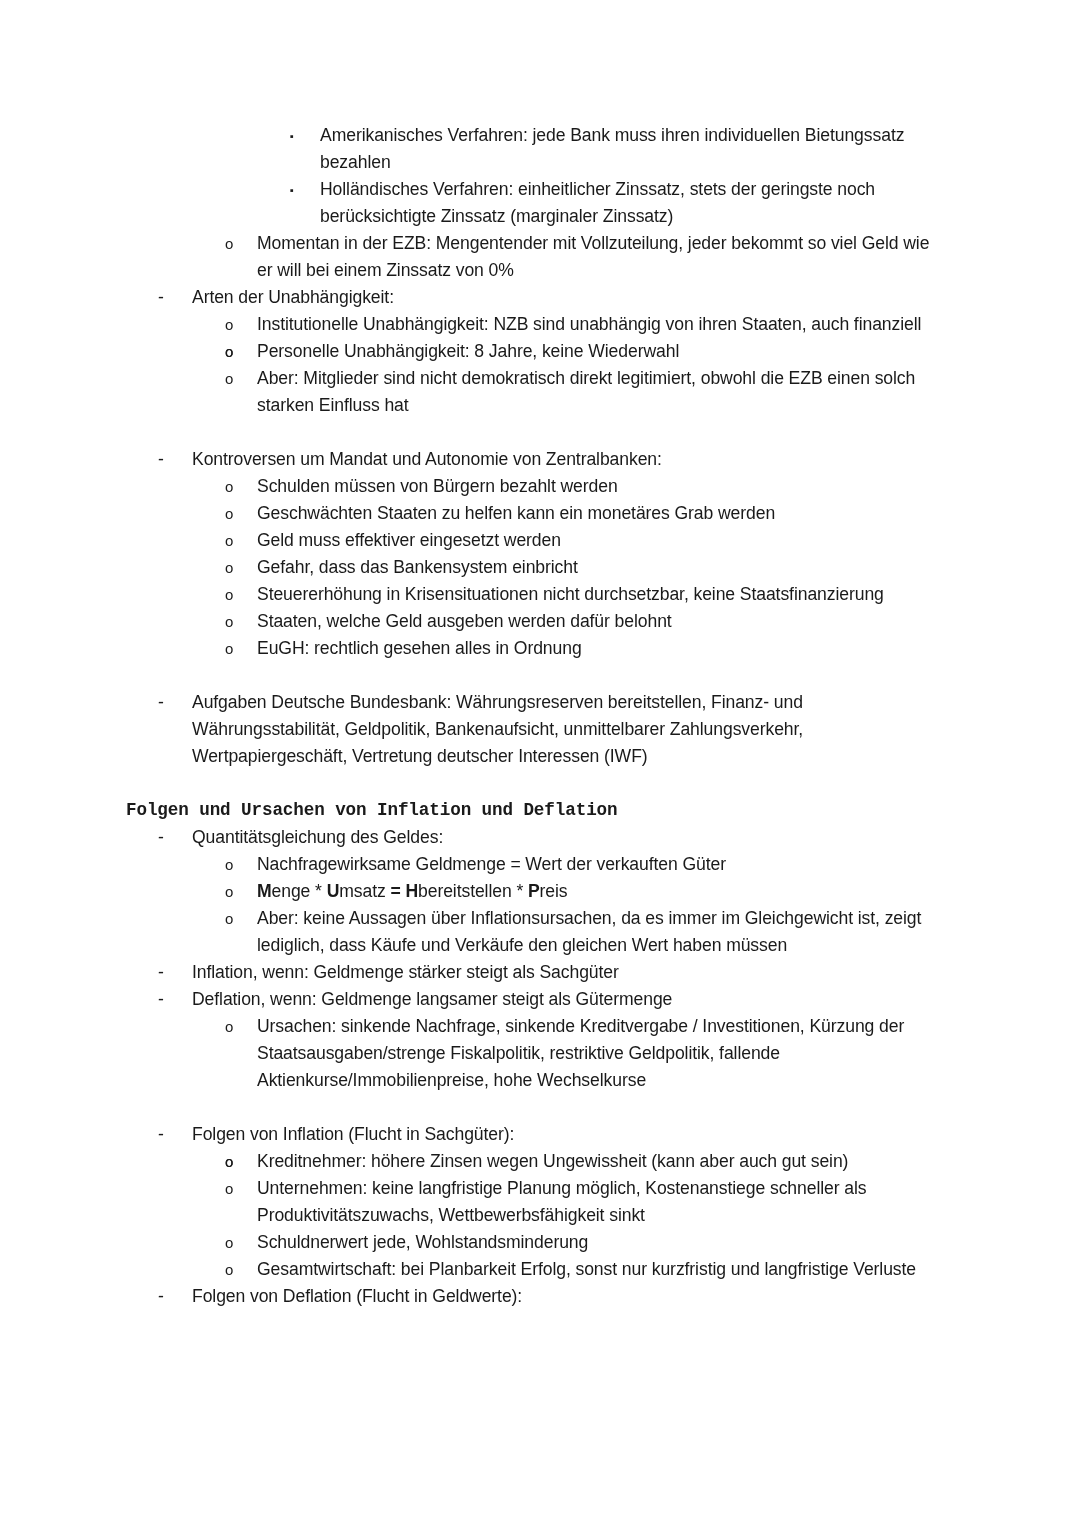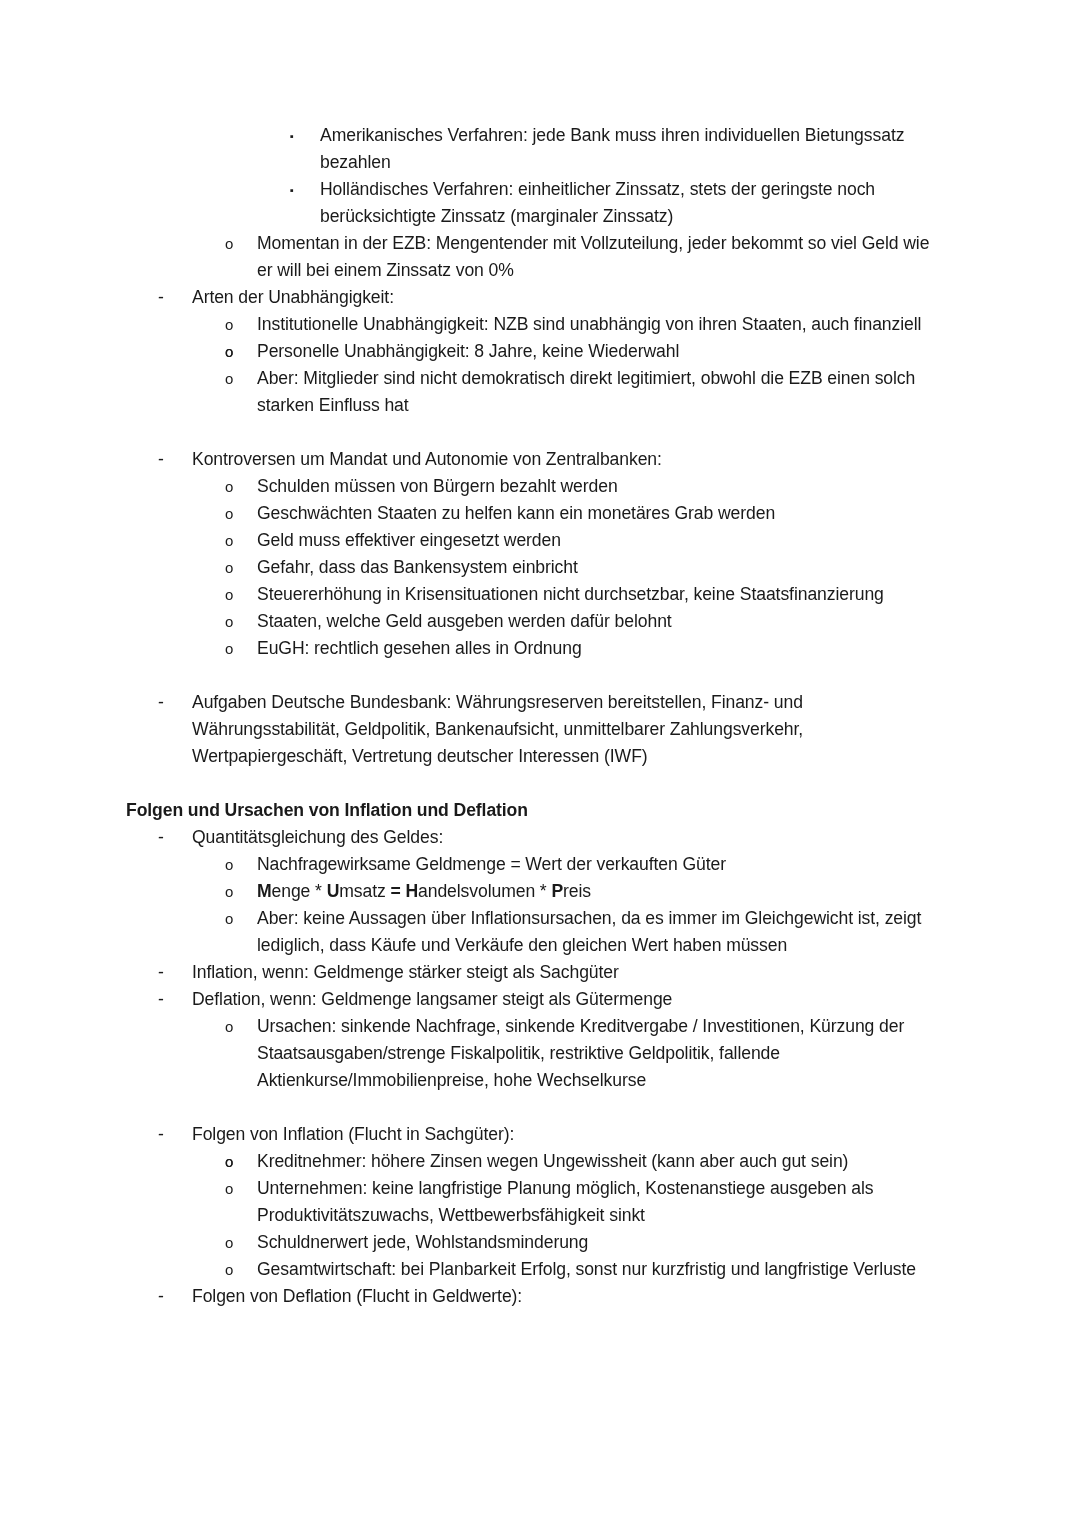--- a/index.html
+++ b/index.html
@@ -60,20 +60,21 @@
 
   
   .heading {
     position: relative;
     font-size: 17.6px;
     line-height: 27px;
     font-weight: bold;
     letter-spacing: -0.1px;
     color: #1a1a1a;
     padding-left: 0;
+    font-family: Liberation Mono, monospace;
   }
 
   
   .spacer {
     height: 27px;
     line-height: 27px;
     font-size: 17.6px;
   }
 
   b, .b { font-weight: bold; }
@@ -181,21 +182,21 @@
       <span class="txt">Quantitätsgleichung des Geldes:</span>
     </div>
 
     <div class="line lvl2">
       <span class="marker">o</span>
       <span class="txt">Nachfragewirksame Geldmenge = Wert der verkauften Güter</span>
     </div>
 
     <div class="line lvl2">
       <span class="marker">o</span>
-      <span class="txt" id="formula-line"><span class="b">M</span><span>enge * </span><span class="b">U</span><span>msatz </span><span class="b">= </span><span class="b">H</span><span>andelsvolumen * </span><span class="b">P</span><span>reis</span></span>
+      <span class="txt" id="formula-line"><span class="b">M</span><span>enge * </span><span class="b">U</span><span>msatz </span><span class="b">= </span><span class="b">H</span><span>bereitstellen * </span><span class="b">P</span><span>reis</span></span>
     </div>
 
     <div class="line lvl2">
       <span class="marker">o</span>
       <span class="txt">Aber: keine Aussagen über Inflationsursachen, da es immer im Gleichgewicht ist, zeigt lediglich, dass Käufe und Verkäufe den gleichen Wert haben müssen</span>
     </div>
 
     <div class="line lvl1">
       <span class="marker">-</span>
       <span class="txt">Inflation, wenn: Geldmenge stärker steigt als Sachgüter</span>
@@ -222,21 +223,21 @@
       <span class="marker">o</span>
     </div>
 
     <div class="line lvl2">
       <span class="marker">o</span>
       <span class="txt">Kreditnehmer: höhere Zinsen wegen Ungewissheit (kann aber auch gut sein)</span>
     </div>
 
     <div class="line lvl2">
       <span class="marker">o</span>
-      <span class="txt">Unternehmen: keine langfristige Planung möglich, Kostenanstiege ausgeben als Produktivitätszuwachs, Wettbewerbsfähigkeit sinkt</span>
+      <span class="txt">Unternehmen: keine langfristige Planung möglich, Kostenanstiege schneller als Produktivitätszuwachs, Wettbewerbsfähigkeit sinkt</span>
     </div>
 
     <div class="line lvl2">
       <span class="marker">o</span>
       <span class="txt">Schuldnerwert jede, Wohlstandsminderung</span>
     </div>
 
     <div class="line lvl2">
       <span class="marker">o</span>
       <span class="txt">Gesamtwirtschaft: bei Planbarkeit Erfolg, sonst nur kurzfristig und langfristige Verluste</span>

